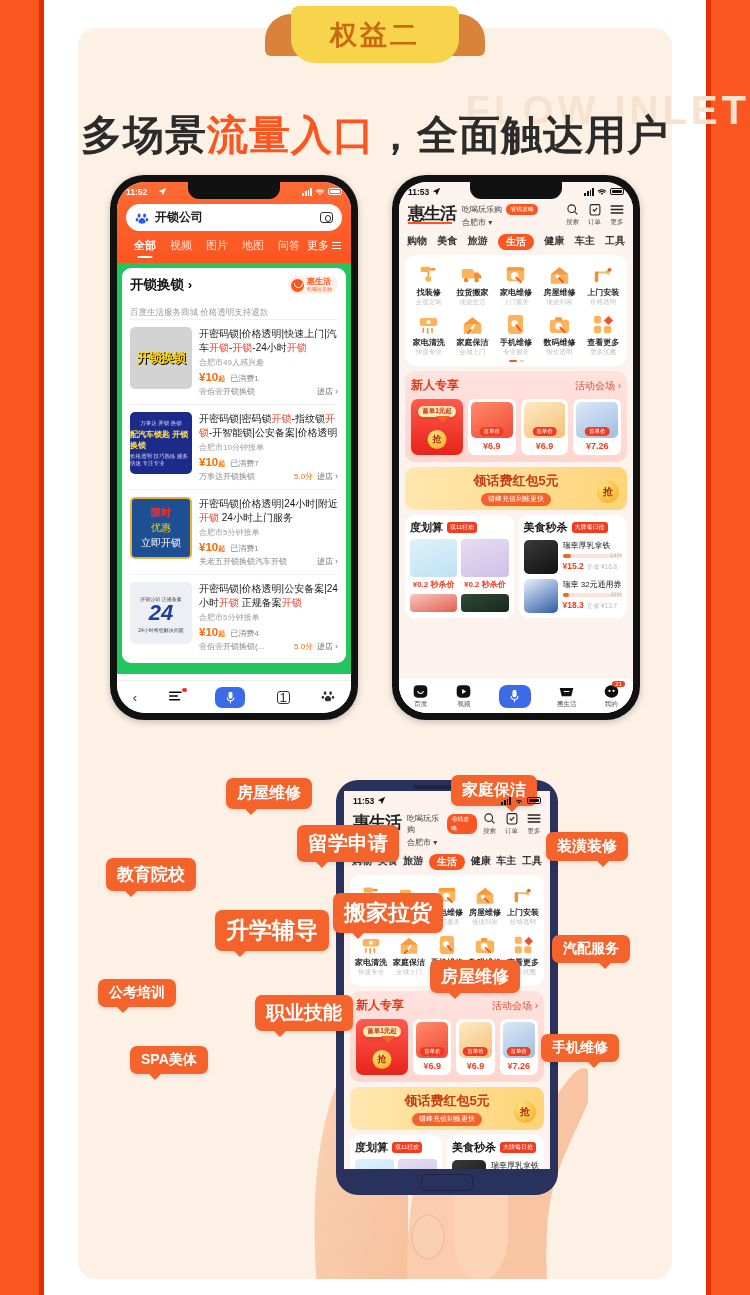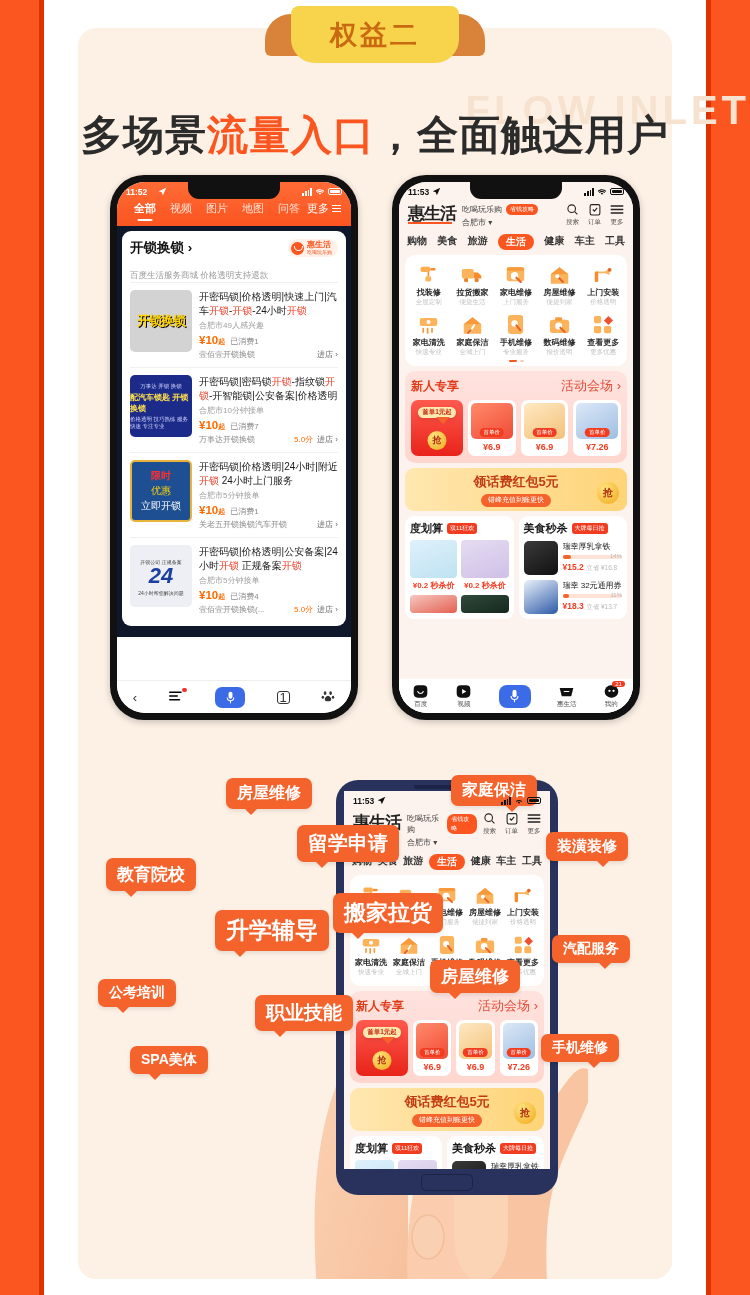--- a/index.html
+++ b/index.html
@@ -87,21 +87,21 @@
   .cam-ic { width:13px; height:11px; border:1.3px solid #333; border-radius:3px; position:relative; flex:none;}
   .cam-ic::after{content:"";position:absolute;left:3.6px;top:2.3px;width:4.5px;height:4.5px;border:1.3px solid #333;border-radius:50%;}
   .bd-tabs { display:flex; align-items:flex-end; padding:0 10px; gap:0; font-size:11px; }
   .bd-tabs .t { flex:1; text-align:center; color:#ffe3d6; position:relative; padding-bottom:5px;}
   .bd-tabs .t.on { color:#fff; font-weight:bold; }
   .bd-tabs .t.on::after{content:"";position:absolute;left:50%;transform:translateX(-50%);bottom:0;width:15px;height:2.5px;background:#fff;border-radius:2px;}
   .bd-more { display:flex; align-items:center; gap:3px; padding-bottom:5px; font-size:11px; color:#fff;}
   .hamb { display:inline-flex; flex-direction:column; gap:2px; }
   .hamb i { width:9px; height:1.3px; background:#fff; display:block; }
 
-  .bd-body { background:#0f172a; height:calc(100% - 19px - 68px - 33px); overflow:hidden; }
+  .bd-body { background:#22c55e; height:calc(100% - 19px - 68px - 33px); overflow:hidden; }
   .bd-card { background:#fff; margin:5px 5px 0; border-radius:9px; padding:8px 8px 4px; }
   .bd-card-hd { display:flex; align-items:flex-start; justify-content:space-between; }
   .bd-card-title { font-size:13.5px; font-weight:bold; color:#111; }
   .bd-card-sub { font-size:8.5px; color:#9a9a9a; margin-top:13px; }
   .hsh-badge {
     display:flex; align-items:center; gap:3px; background:#FFF0E8;
     border-radius:10px; padding:2px 6px 2px 3px; flex:none;
   }
   .hsh-badge .dot { width:13px;height:13px;border-radius:50%;background:#FB5520; position:relative;}
   .hsh-badge .dot::after{content:"";position:absolute;left:3px;top:4.5px;width:7px;height:4px;border:1.2px solid #fff;border-top:none;border-radius:0 0 5px 5px;}
@@ -173,21 +173,21 @@
   .gi .gic { height:24px; display:flex; align-items:flex-end; justify-content:center; }
   .gi .gl { font-size:8px; font-weight:bold; color:#2a2a2a; margin-top:2px; }
   .gi .gs { font-size:6.5px; color:#c3c3c3; }
   .dots { display:flex; justify-content:center; gap:3px; padding:3px 0 1px;}
   .dots i { width:8px;height:2px;background:#FB5520;border-radius:2px;display:block;}
   .dots i.off{width:4px;background:#f5cdbb;}
 
   .hs-new { margin:5px 6px 0; background:linear-gradient(180deg,#FFE2DE,#FFD6CE); border-radius:10px; padding:6px 6px 7px; }
   .hs-new-hd { display:flex; align-items:center; justify-content:space-between;gap:8px; }
   .hs-new-hd b { font-size:12px; color:#E23A18; }
-  .hs-new-hd span { font-size:13px; color:#E2503A; }
+  .hs-new-hd span { font-size:10px; color:#E2503A; }
   .hs-new-row { display:flex; gap:5px; margin-top:5px; }
   .nc-big { width:52px; height:56px; border-radius:7px; background:linear-gradient(180deg,#FF5A4E,#E8231A); display:flex; flex-direction:column; align-items:center; padding-top:7px; position:relative;}
   .nc-big .tag { background:#FFE9B0; color:#C62A12; font-size:6.5px; border-radius:6px; padding:1px 4px; font-weight:bold;}
   .nc-big .grab { position:absolute; bottom:6px; left:50%; transform:translateX(-50%); width:19px;height:19px;border-radius:50%;background:radial-gradient(circle at 35% 30%,#FFE480,#F0A818);color:#B03010;font-size:9px;font-weight:bold;display:flex;align-items:center;justify-content:center;}
   .nc { flex:1; background:#fff; border-radius:7px; padding:3px; text-align:center; }
   .nc .img { height:36px; border-radius:5px; position:relative; overflow:hidden; }
   .nc .sd { position:absolute; left:50%; transform:translateX(-50%); bottom:2px; background:#F13C20; color:#fff; font-size:5.5px; border-radius:5px; padding:1px 4px; white-space:nowrap;}
   .nc .pr { font-size:9px; color:#F13C20; font-weight:bold; margin-top:3px; }
 
   .hs-red { margin:5px 6px 0; height:43px; border-radius:9px; background:linear-gradient(90deg,#FFE7B0,#FFD478); position:relative; overflow:hidden; display:flex; align-items:center; justify-content:center; flex-direction:column;}
@@ -283,20 +283,31 @@
               <i></i>
               <i></i>
               <i></i>
               <i></i>
             </span>
           <svg width="10" height="8" viewBox="0 0 24 18">
               <path d="M12 15.5l3-3a4.3 4.3 0 00-6 0zM12 9a8 8 0 015.7 2.4l1.8-1.9A10.6 10.6 0 0012 6.4c-2.9 0-5.6 1.2-7.5 3.1l1.8 1.9A8 8 0 0112 9zM12 2.5c-4 0-7.7 1.6-10.4 4.3l1.8 1.8A12.2 12.2 0 0112 5a12.2 12.2 0 018.6 3.6l1.8-1.8A14.7 14.7 0 0012 2.5z" fill="#fff"></path>
             </svg>
           <span class="batt"></span>
         </div>
+      </div>
+      <div class="bd-search">
+        <svg class="bd-paw" viewBox="0 0 24 24">
+            <ellipse cx="7" cy="8" rx="2.6" ry="3.6" fill="#2B5BE8"></ellipse>
+            <ellipse cx="16.5" cy="8" rx="2.6" ry="3.6" fill="#2B5BE8"></ellipse>
+            <ellipse cx="3.5" cy="15" rx="2.4" ry="2.9" fill="#2B5BE8"></ellipse>
+            <ellipse cx="20.5" cy="15" rx="2.4" ry="2.9" fill="#2B5BE8"></ellipse>
+            <path d="M12 12c3 0 6 4.2 6 6.6S15.2 22 12 22s-6-1-6-3.4S9 12 12 12z" fill="#2B5BE8"></path>
+          </svg>
+        <span class="bd-q">开锁公司</span>
+        <span class="cam-ic"></span>
       </div>
       <div class="bd-tabs">
         <div class="t on">全部</div>
         <div class="t">视频</div>
         <div class="t">图片</div>
         <div class="t">地图</div>
         <div class="t">问答</div>
         <div class="bd-more">
           <span>更多</span>
           <span class="hamb">

